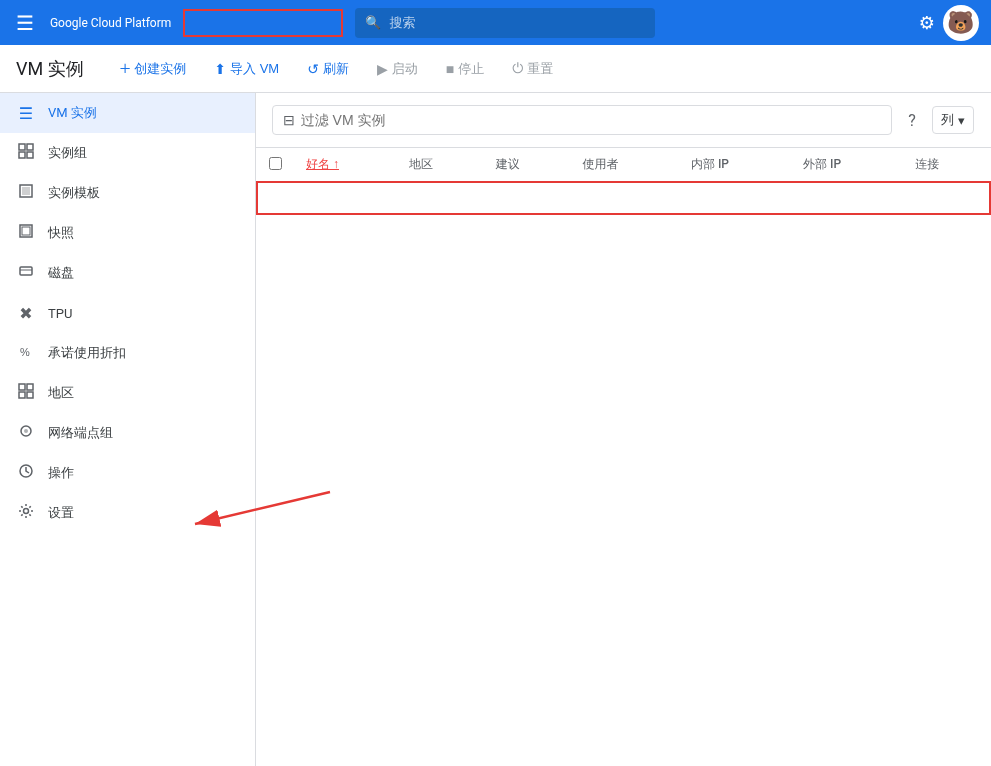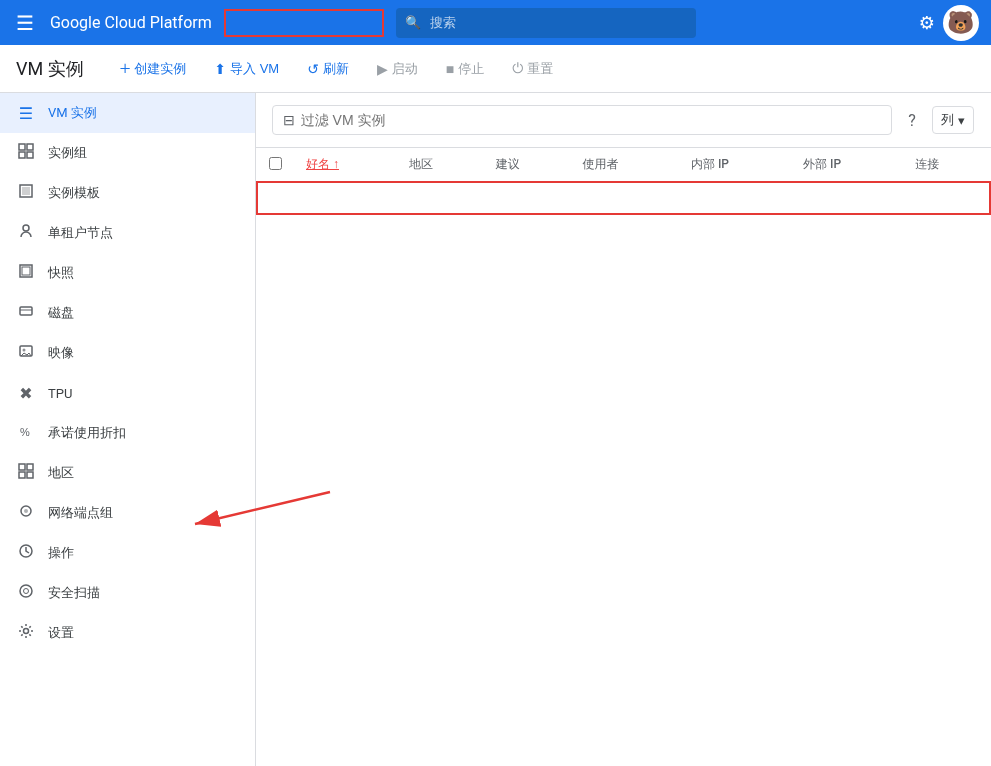--- a/index.html
+++ b/index.html
@@ -15,21 +15,21 @@
       gap: 12px;
     }
     .hamburger-icon {
       color: white;
       font-size: 20px;
       cursor: pointer;
       padding: 4px;
     }
     .header-title {
       color: white;
-      font-size: 16px;
+      font-size: 12px;
       font-weight: 400;
       white-space: nowrap;
     }
     .header-project-selector {
       border: 2px solid #e53935;
       background: transparent;
       color: white;
       height: 28px;
       width: 160px;
       padding: 0 8px;
@@ -323,29 +323,20 @@
       <div class="sidebar-item">
         <span class="sidebar-icon">
           <svg width="16" height="16" viewBox="0 0 16 16" fill="none">
               <rect x="2" y="2" width="12" height="12" stroke="#5f6368" stroke-width="1.5"></rect>
               <rect x="4" y="4" width="8" height="8" fill="#5f6368" opacity="0.3"></rect>
             </svg>
         </span>
         <span class="sidebar-label">实例模板</span>
       </div>
 
-      <div class="sidebar-item">
-        <span class="sidebar-icon">
-          <svg width="16" height="16" viewBox="0 0 16 16" fill="none">
-              <circle cx="8" cy="5" r="3" stroke="#5f6368" stroke-width="1.5"></circle>
-              <path d="M3 14c0-2.76 2.24-5 5-5s5 2.24 5 5" stroke="#5f6368" stroke-width="1.5"></path>
-            </svg>
-        </span>
-        <span class="sidebar-label">单租户节点</span>
-      </div>
 
       <div class="sidebar-item">
         <span class="sidebar-icon">
           <svg width="16" height="16" viewBox="0 0 16 16" fill="none">
               <rect x="2" y="2" width="12" height="12" stroke="#5f6368" stroke-width="1.5"></rect>
               <rect x="4" y="4" width="8" height="8" stroke="#5f6368" stroke-width="1"></rect>
             </svg>
         </span>
         <span class="sidebar-label">快照</span>
       </div>
@@ -353,30 +344,20 @@
       <div class="sidebar-item">
         <span class="sidebar-icon">
           <svg width="16" height="16" viewBox="0 0 16 16" fill="none">
               <rect x="2" y="4" width="12" height="8" rx="1" stroke="#5f6368" stroke-width="1.5"></rect>
               <line x1="2" y1="7" x2="14" y2="7" stroke="#5f6368" stroke-width="1"></line>
             </svg>
         </span>
         <span class="sidebar-label">磁盘</span>
       </div>
 
-      <div class="sidebar-item">
-        <span class="sidebar-icon">
-          <svg width="16" height="16" viewBox="0 0 16 16" fill="none">
-              <rect x="2" y="3" width="12" height="10" rx="1" stroke="#5f6368" stroke-width="1.5"></rect>
-              <circle cx="6" cy="7" r="1.5" fill="#5f6368" opacity="0.7"></circle>
-              <path d="M3 13l3-3 3 2 2-2 2 3" stroke="#5f6368" stroke-width="1"></path>
-            </svg>
-        </span>
-        <span class="sidebar-label">映像</span>
-      </div>
 
       <div class="sidebar-item">
         <span class="sidebar-icon">✖</span>
         <span class="sidebar-label">TPU</span>
       </div>
 
       <div class="sidebar-item">
         <span class="sidebar-icon">
           <svg width="16" height="16" viewBox="0 0 16 16" fill="none">
               <text x="2" y="13" font-size="11" fill="#5f6368" font-family="Arial">%</text>
@@ -412,29 +393,20 @@
       <div class="sidebar-item">
         <span class="sidebar-icon">
           <svg width="16" height="16" viewBox="0 0 16 16" fill="none">
               <circle cx="8" cy="8" r="6" stroke="#5f6368" stroke-width="1.5"></circle>
               <polyline points="8,4 8,8 11,10" stroke="#5f6368" stroke-width="1.5"></polyline>
             </svg>
         </span>
         <span class="sidebar-label">操作</span>
       </div>
 
-      <div class="sidebar-item">
-        <span class="sidebar-icon">
-          <svg width="16" height="16" viewBox="0 0 16 16" fill="none">
-              <circle cx="8" cy="8" r="6" stroke="#5f6368" stroke-width="1.5"></circle>
-              <circle cx="8" cy="8" r="2.5" stroke="#5f6368" stroke-width="1"></circle>
-            </svg>
-        </span>
-        <span class="sidebar-label">安全扫描</span>
-      </div>
 
       <div class="sidebar-item">
         <span class="sidebar-icon">
           <svg width="16" height="16" viewBox="0 0 16 16" fill="none">
               <circle cx="8" cy="8" r="2.5" stroke="#5f6368" stroke-width="1.5"></circle>
               <path d="M8 1v2M8 13v2M1 8h2M13 8h2M3.22 3.22l1.42 1.42M11.36 11.36l1.42 1.42M3.22 12.78l1.42-1.42M11.36 4.64l1.42-1.42" stroke="#5f6368" stroke-width="1.5"></path>
             </svg>
         </span>
         <span class="sidebar-label">设置</span>
       </div>

